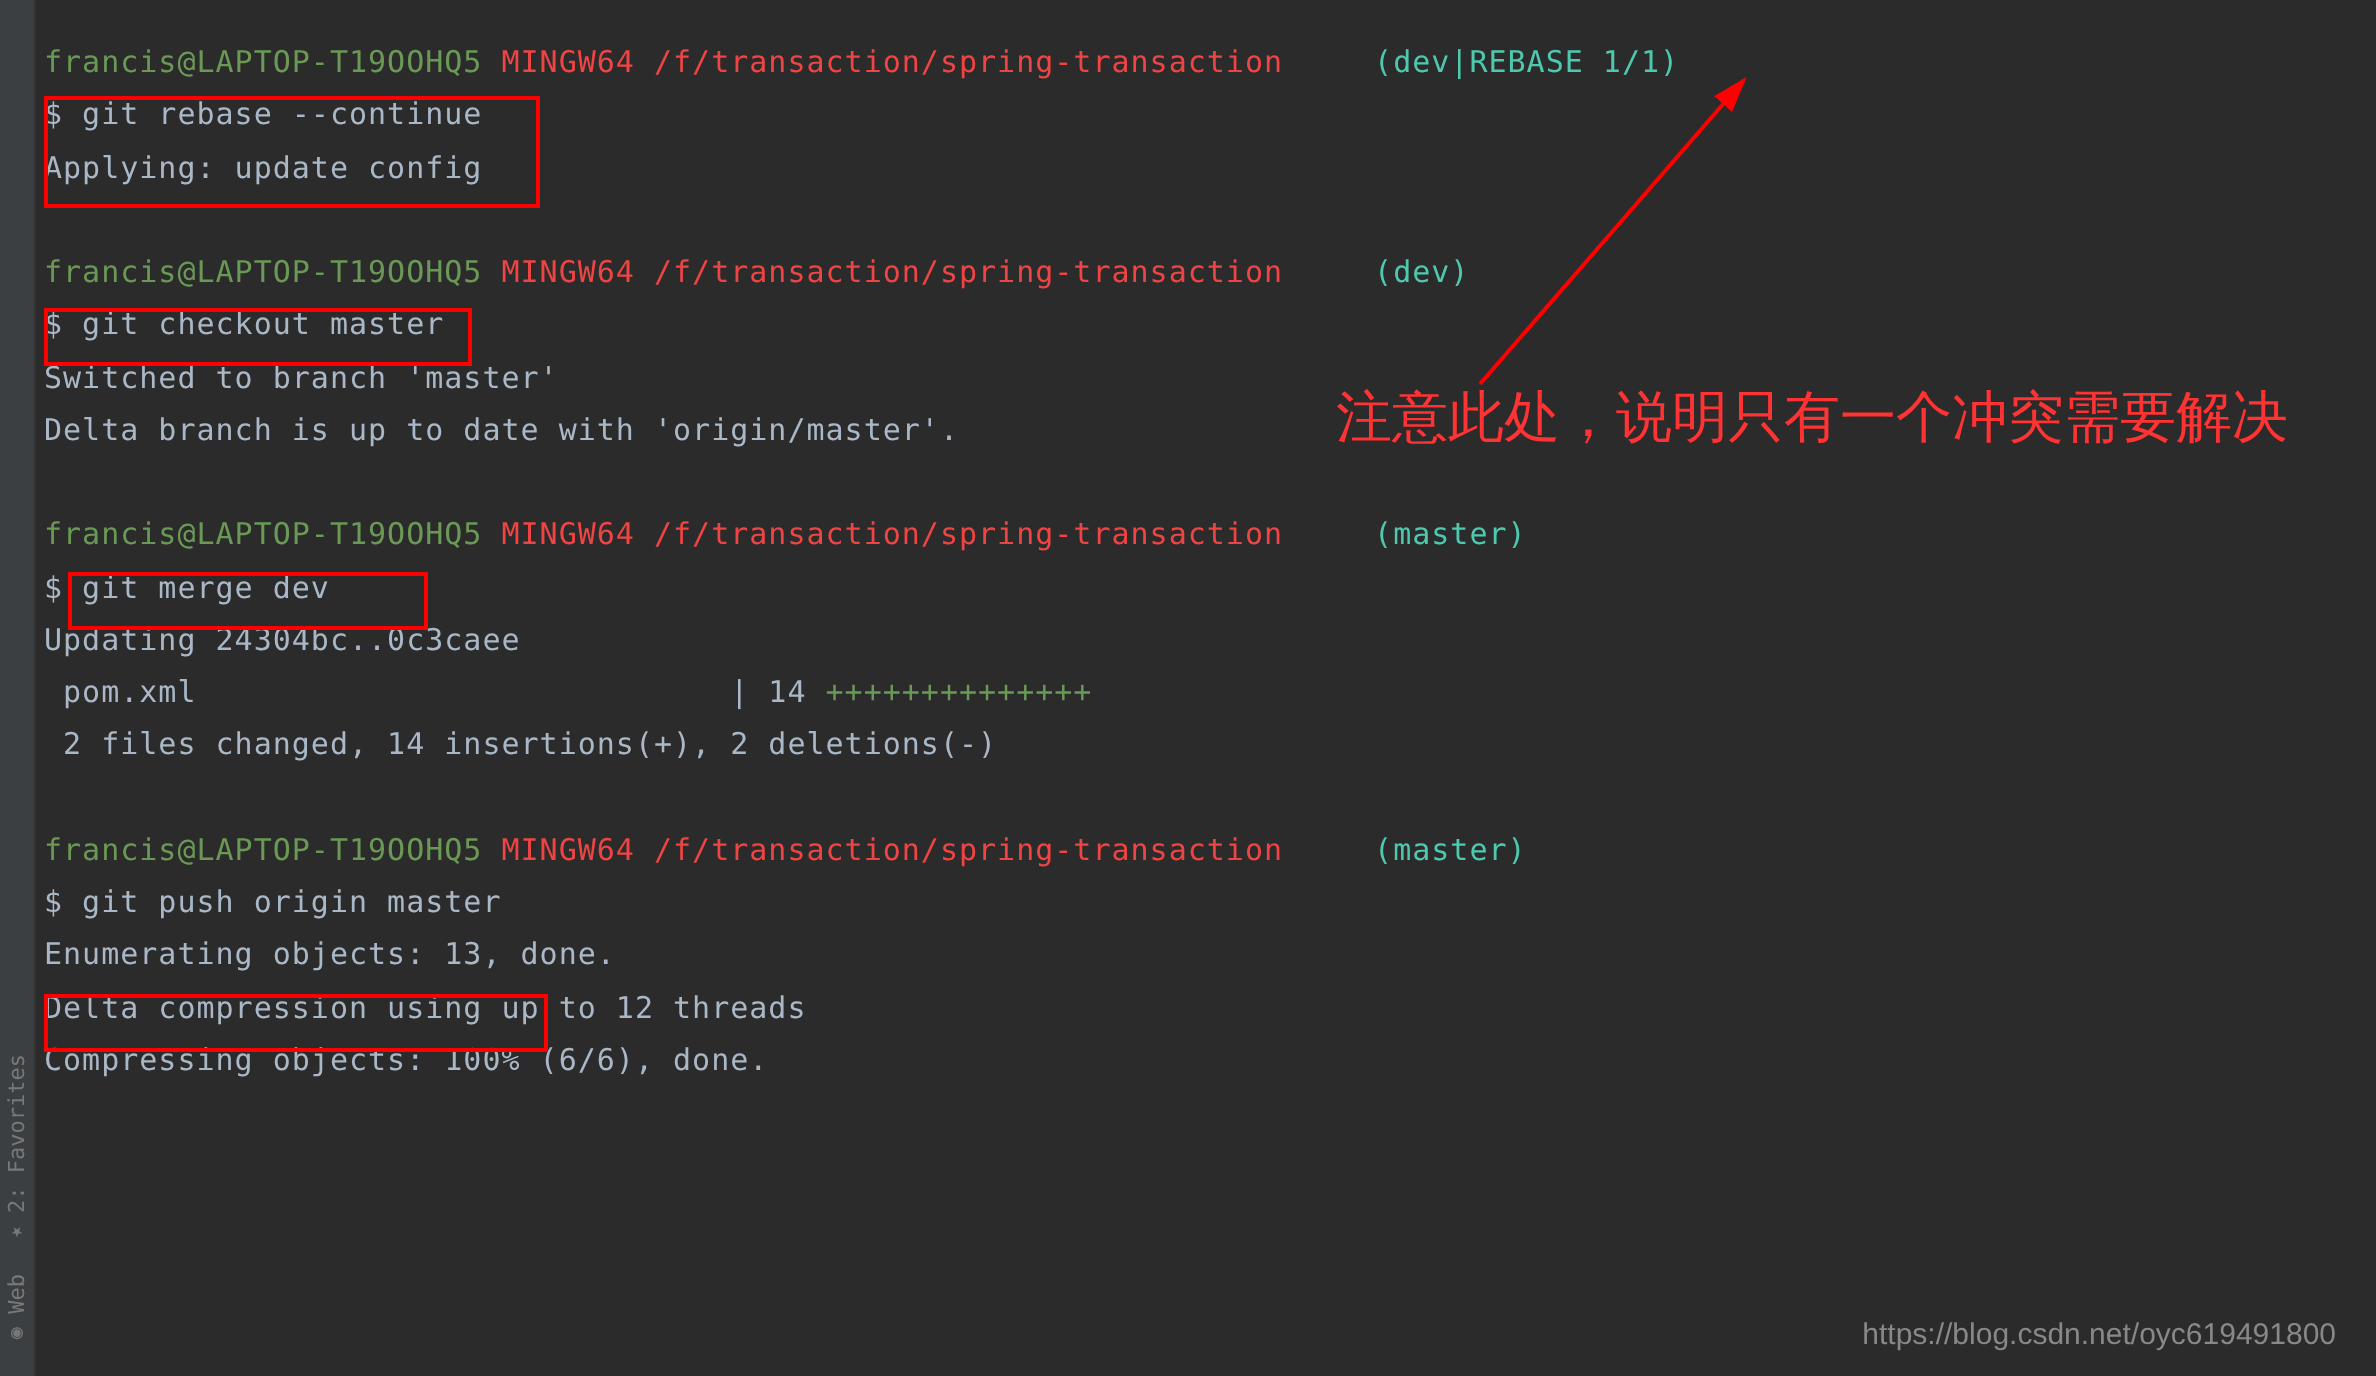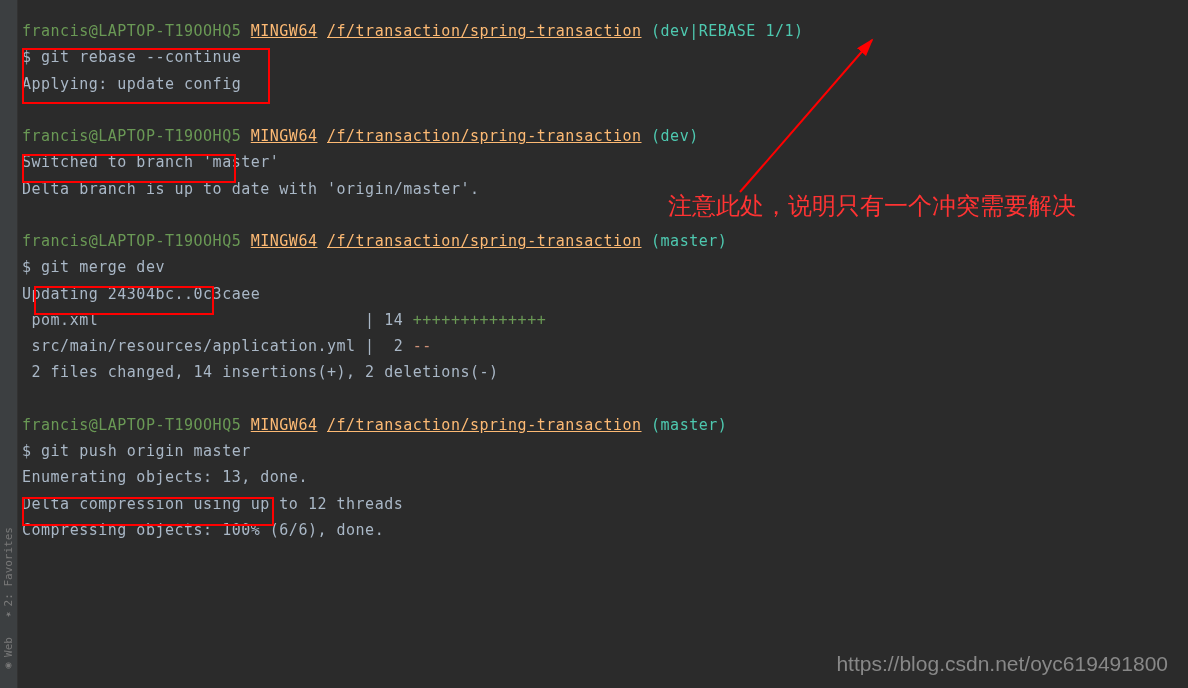--- a/index.html
+++ b/index.html
@@ -17,36 +17,36 @@
       position: relative;
       overflow: hidden;
     }
     .terminal {
       padding: 18px 22px;
       line-height: 1.75;
       letter-spacing: 0.5px;
       position: relative;
     }
     .green { color: #6a9955; text-align: center; }
-    .yellow { color: #fdba74; text-decoration: underline; }
-    .cyan { color: #4ec9b0; }
+    .yellow { color: #ef4444; }
+    .cyan { color: #4ec9b0; margin-left: 36px; }
     .plus { color: #6a9955; }
     .minus { color: #ce9178; }
     .line { white-space: pre; position: relative; }
     .highlight-box {
       position: absolute;
       border: 2px solid #ff0000;
       pointer-events: none;
       z-index: 10;
     }
     .annotation {
       position: absolute;
       color: #ff3333;
       font-family: 'SimSun', 'Microsoft YaHei', sans-serif;
-      font-size: 24px;
+      font-size: 28px;
       z-index: 10;
     }
     .arrow-svg {
       position: absolute;
       z-index: 10;
       pointer-events: none;
     }
     .sidebar {
       position: absolute;
       left: 0;
@@ -74,21 +74,21 @@
     }
     .sidebar-icon {
       font-size: 10px;
       color: #787878;
     }
     .watermark {
       position: absolute;
       bottom: 12px;
       right: 20px;
       color: #888;
-      font-size: 21px;
+      font-size: 15px;
       font-family: Arial, sans-serif;
     }
   </style>
 </head>
 <body>
 
 <div class="sidebar">
   <div class="sidebar-item">
     <span class="sidebar-icon">★</span>
     <span>2: Favorites</span>
@@ -98,28 +98,28 @@
     <span>Web</span>
   </div>
 </div>
 
 <div class="terminal">
   <div class="line"><span class="green">francis@LAPTOP-T19OOHQ5</span> <span class="yellow">MINGW64</span> <span class="yellow">/f/transaction/spring-transaction</span> <span class="cyan">(dev|REBASE 1/1)</span></div>
   <div class="line">$ git rebase --continue</div>
   <div class="line">Applying: update config</div>
   <div class="line">&nbsp;</div>
   <div class="line"><span class="green">francis@LAPTOP-T19OOHQ5</span> <span class="yellow">MINGW64</span> <span class="yellow">/f/transaction/spring-transaction</span> <span class="cyan">(dev)</span></div>
+  <div class="line">$ git checkout master</div>
   <div class="line">Switched to branch 'master'</div>
   <div class="line">Delta branch is up to date with 'origin/master'.</div>
   <div class="line">&nbsp;</div>
   <div class="line"><span class="green">francis@LAPTOP-T19OOHQ5</span> <span class="yellow">MINGW64</span> <span class="yellow">/f/transaction/spring-transaction</span> <span class="cyan">(master)</span></div>
   <div class="line">$ git merge dev</div>
   <div class="line">Updating 24304bc..0c3caee</div>
   <div class="line"><span> pom.xml                            | 14 </span><span class="plus">++++++++++++++</span></div>
-  <div class="line"><span> src/main/resources/application.yml |  2 </span><span class="minus">--</span></div>
   <div class="line"> 2 files changed, 14 insertions(+), 2 deletions(-)</div>
   <div class="line">&nbsp;</div>
   <div class="line"><span class="green">francis@LAPTOP-T19OOHQ5</span> <span class="yellow">MINGW64</span> <span class="yellow">/f/transaction/spring-transaction</span> <span class="cyan">(master)</span></div>
   <div class="line">$ git push origin master</div>
   <div class="line">Enumerating objects: 13, done.</div>
   <div class="line">Delta compression using up to 12 threads</div>
   <div class="line">Compressing objects: 100% (6/6), done.</div>
 </div>
 
 <div class="highlight-box" style="left:22px; top:48px; width:248px; height:56px;"></div>

